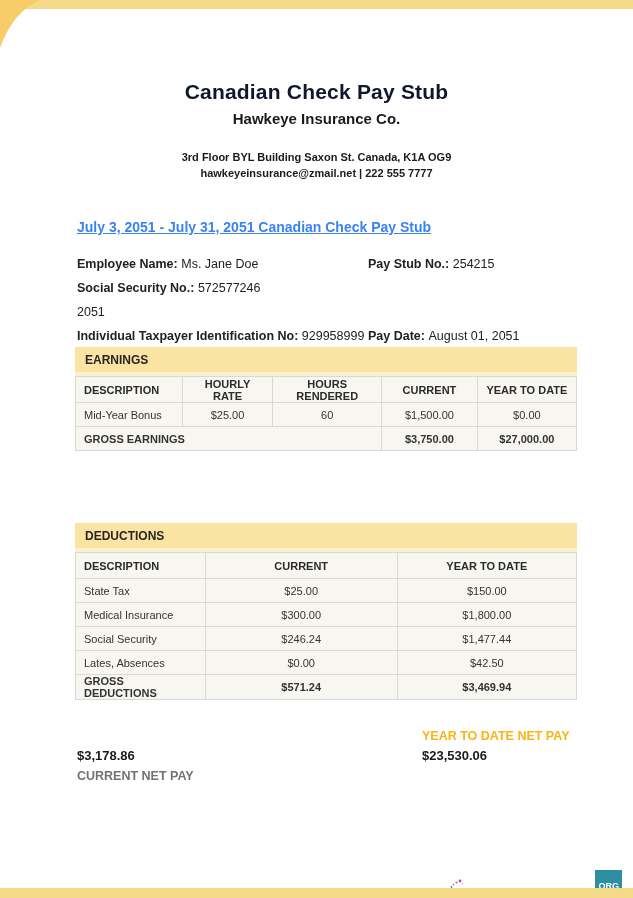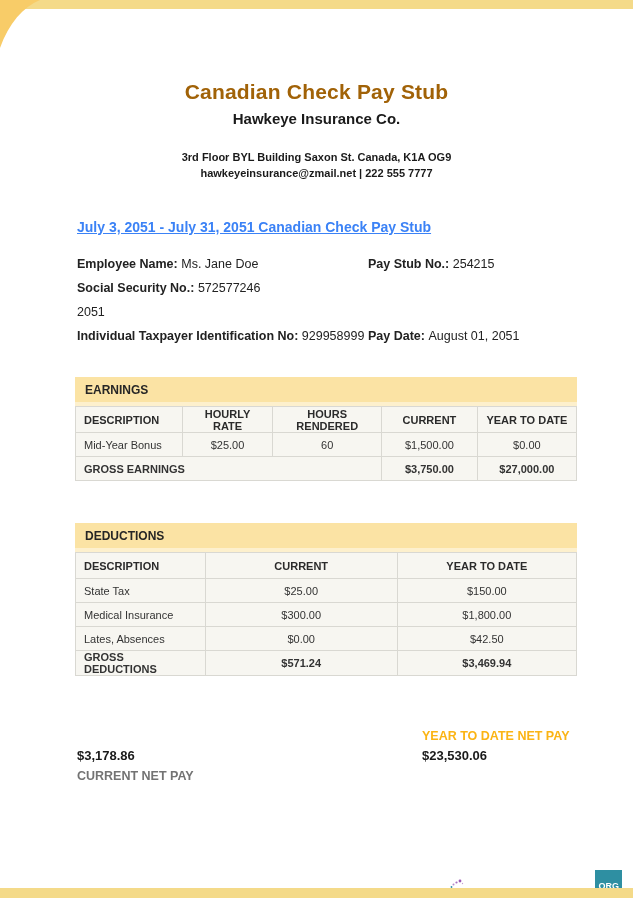--- a/index.html
+++ b/index.html
@@ -13,21 +13,21 @@
     overflow:hidden;
     margin:0 auto;
   }
   
   .top-bar { position:absolute; top:0; left:0; width:633px; height:9px; background:#F4DA89; }
   .bottom-bar { position:absolute; bottom:0; left:0; width:633px; height:10px; background:#F4DA89; }
   .corner-wedge { position:absolute; top:0; left:0; z-index:2; }
 
   
   .doc-title { position:absolute; top:80px; left:0; width:633px; text-align:center;
-    font-size:21px; font-weight:bold; color:#a16207; letter-spacing:0.2px; }
+    font-size:21px; font-weight:bold; color:#0f172a; letter-spacing:0.2px; }
   .company-name { position:absolute; top:110px; left:0; width:633px; text-align:center;
     font-size:15px; font-weight:bold; color:#1a1a1a; }
   .company-address { position:absolute; top:151px; left:0; width:633px; text-align:center;
     font-size:11px; font-weight:bold; color:#1a1a1a; }
   .company-contact { position:absolute; top:167px; left:0; width:633px; text-align:center;
     font-size:11px; font-weight:bold; color:#1a1a1a; }
 
   
   .period-heading { position:absolute; top:219px; left:77px;
     font-size:14px; font-weight:bold; color:#3b82f6;text-decoration:underline; }
@@ -35,21 +35,21 @@
   
   .info-block { position:absolute; top:256px; left:77px; width:490px; font-size:12.5px; }
   .info-row { display:flex; height:24px; line-height:16px; }
   .info-cell-left { width:291px; }
   .info-cell-right { width:199px; }
   .lbl { font-weight:bold; }
   .lbl:not(:empty)::after { content:" "; }
 
   
   .section { position:absolute; left:75px; width:502px; }
-  .section-earnings { top:377px; }
+  .section-earnings { top:347px; }
   .section-deductions { top:523px; }
   .section-band { height:25px; background:#FBE3A4; font-size:12px; font-weight:bold;
     color:#262626; padding:6px 0 0 10px; }
   .section-band-strip { height:4px; background:#FDF0CD; }
   table.paytable { width:100%; border-collapse:collapse; background:#F7F6F1;
     font-size:11px; color:#333333; table-layout:fixed; }
   table.paytable th, table.paytable td { border:1px solid #D9D8D2; padding:0 8px; }
   table.paytable th { height:26px; font-weight:bold; color:#2b2b2b; }
   table.paytable td { height:24px; }
   .al { text-align:left; }
@@ -168,20 +168,25 @@
           <td class="al">State Tax</td>
           <td class="ac">$25.00</td>
           <td class="ac">$150.00</td>
         </tr>
         <tr>
           <td class="al">Medical Insurance</td>
           <td class="ac">$300.00</td>
           <td class="ac">$1,800.00</td>
         </tr>
         <tr>
+          <td class="al">Social Security</td>
+          <td class="ac">$246.24</td>
+          <td class="ac">$1,477.44</td>
+        </tr>
+        <tr>
           <td class="al">Lates, Absences</td>
           <td class="ac">$0.00</td>
           <td class="ac">$42.50</td>
         </tr>
         <tr class="total-row">
           <td class="al">GROSS DEDUCTIONS</td>
           <td class="ac">$571.24</td>
           <td class="ac">$3,469.94</td>
         </tr>
       </tbody>

